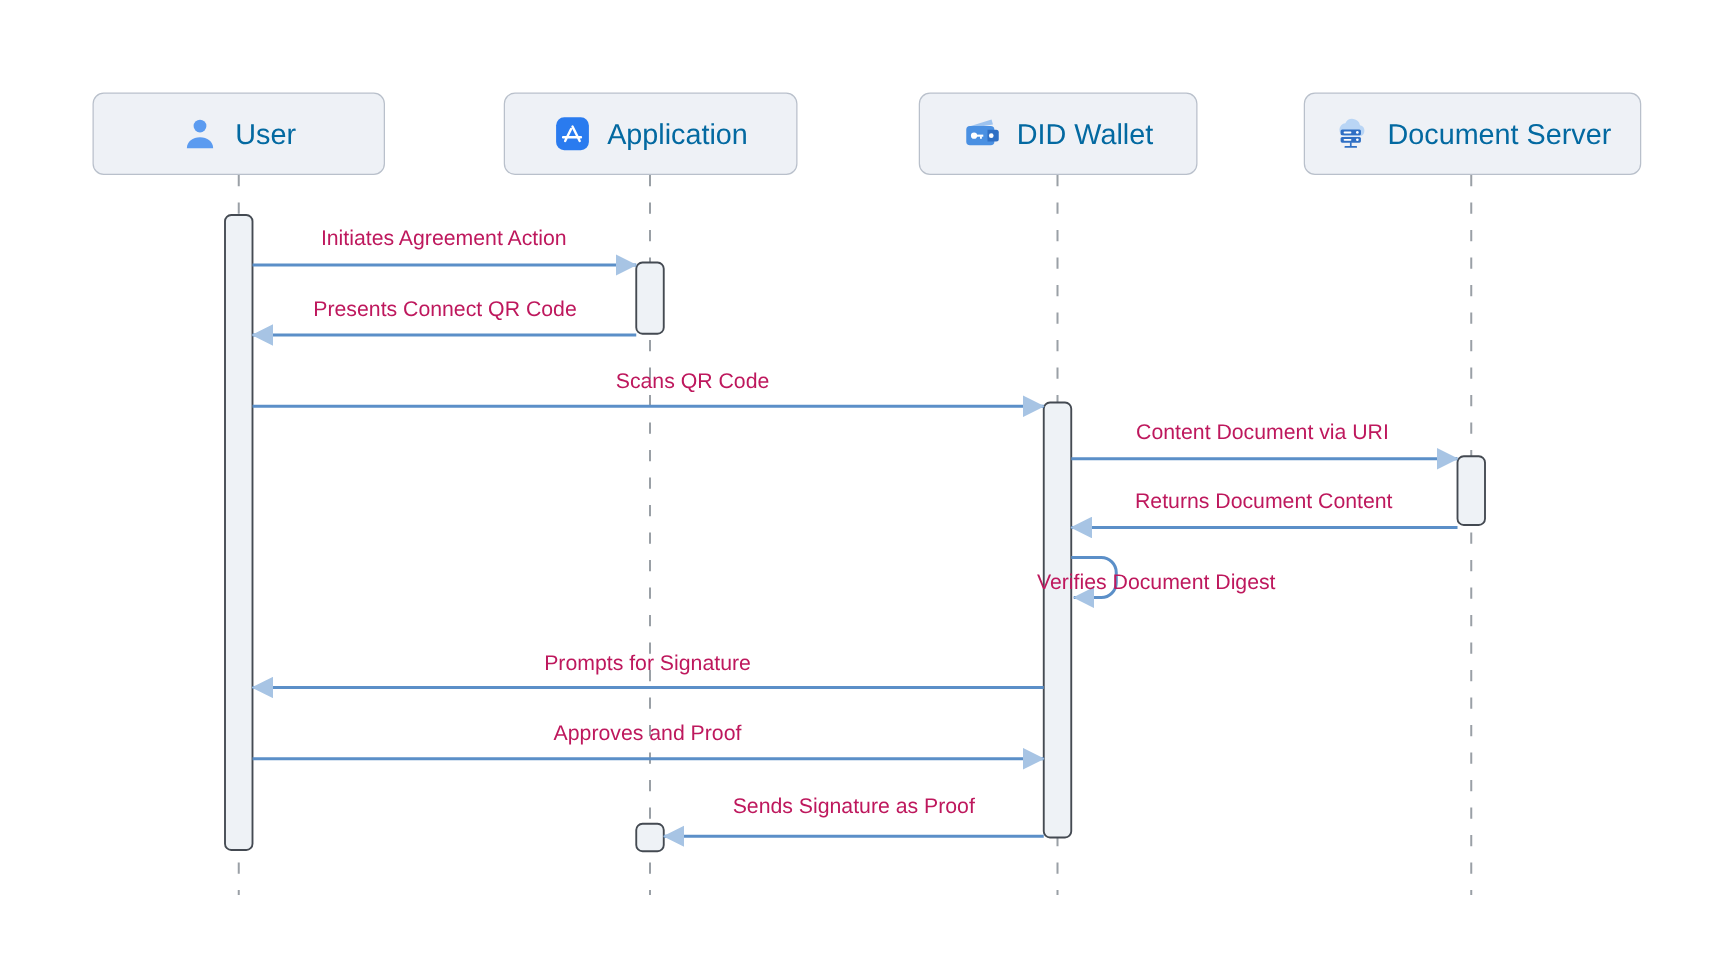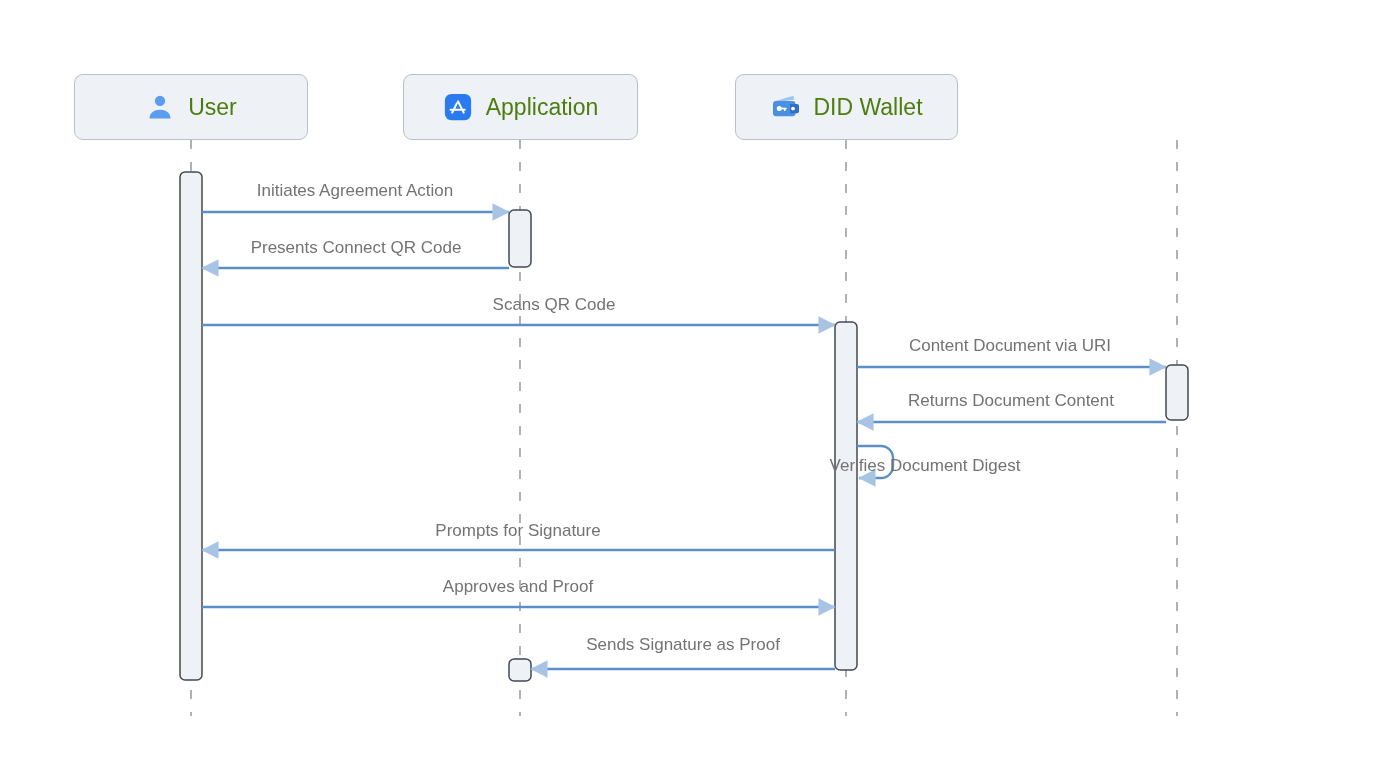--- a/index.html
+++ b/index.html
@@ -39,36 +39,36 @@
     border: 1px solid #b9c0cb;
     border-radius: 9px;
     display: flex;
     align-items: center;
     justify-content: center;
     gap: 13px;
     height: 66px;
   }
   .participant-label {
     font-size: 23px;
-    color: #4d7c0f;
+    color: #0369a1;
     line-height: 1;
     white-space: nowrap;
   }
   .p-icon {
     width: 30px;
     height: 30px;
     flex: 0 0 30px;
     display: block;
   }
 
   
   .msg-label {
     position: absolute;
     font-size: 17px;
-    color: #737373;
+    color: #be185d;
     white-space: nowrap;
     line-height: 1;
     transform: translate(-50%, 0);
   }
 </style>
 </head>
 <body>
 
 <div id="diagram-root">
 
@@ -130,20 +130,33 @@
       <rect x="2.4" y="7.1" width="18.0" height="12.3" rx="2.4" fill="#4a90e2"></rect>
       <circle cx="7.4" cy="13.2" r="2.0" fill="#ffffff"></circle>
       <rect x="8.3" y="12.55" width="5.0" height="1.35" fill="#ffffff"></rect>
       <rect x="11.2" y="13.6" width="1.2" height="1.6" fill="#ffffff"></rect>
       <path d="M16.0 9.5 h5.6 a1.6 1.6 0 0 1 1.6 1.6 v4.2 a1.6 1.6 0 0 1 -1.6 1.6 h-5.6 z" fill="#2f6fc4"></path>
       <circle cx="18.4" cy="13.2" r="1.5" fill="#ffffff"></circle>
     </svg>
     <span class="participant-label">DID Wallet</span>
   </div>
 
+  <div class="participant" style="left:1043px; top:74px; width:270px;">
+    <svg class="p-icon" viewBox="0 0 24 24">
+      <path d="M7.0 13.6 a4.2 4.2 0 0 1 0.4 -8.3 a5.0 5.0 0 0 1 9.4 1.2 a3.6 3.6 0 0 1 -0.4 7.1 z" fill="#b9d5f5"></path>
+      <rect x="4.4" y="9.3" width="13.0" height="3.7" rx="1.0" fill="#2f6fc4"></rect>
+      <rect x="4.4" y="14.0" width="13.0" height="3.7" rx="1.0" fill="#2f6fc4"></rect>
+      <rect x="6.3" y="10.6" width="5.0" height="1.2" rx="0.6" fill="#ffffff"></rect>
+      <rect x="6.3" y="15.3" width="5.0" height="1.2" rx="0.6" fill="#ffffff"></rect>
+      <circle cx="15.1" cy="11.15" r="0.85" fill="#ffffff"></circle>
+      <circle cx="15.1" cy="15.85" r="0.85" fill="#ffffff"></circle>
+      <path d="M10.9 17.9 v2.1 M7.4 20.4 h7.0" stroke="#2f6fc4" stroke-width="1.1" stroke-linecap="round" fill="none"></path>
+    </svg>
+    <span class="participant-label">Document Server</span>
+  </div>
 
   <div id="msg-labels">
       <div class="msg-label" style="left: 355px; top: 182px;">Initiates Agreement Action</div>
       <div class="msg-label" style="left: 356px; top: 239px;">Presents Connect QR Code</div>
       <div class="msg-label" style="left: 518px; top: 296px; margin-left: 36px;">Scans QR Code</div>
       <div class="msg-label" style="left: 1010px; top: 337px;">Content Document via URI</div>
       <div class="msg-label" style="left: 1011px; top: 392px;">Returns Document Content</div>
       <div class="msg-label" style="left: 925px; top: 457px;">Verifies Document Digest</div>
       <div class="msg-label" style="left: 518px; top: 522px;">Prompts for Signature</div>
       <div class="msg-label" style="left: 518px; top: 578px;">Approves and Proof</div>

